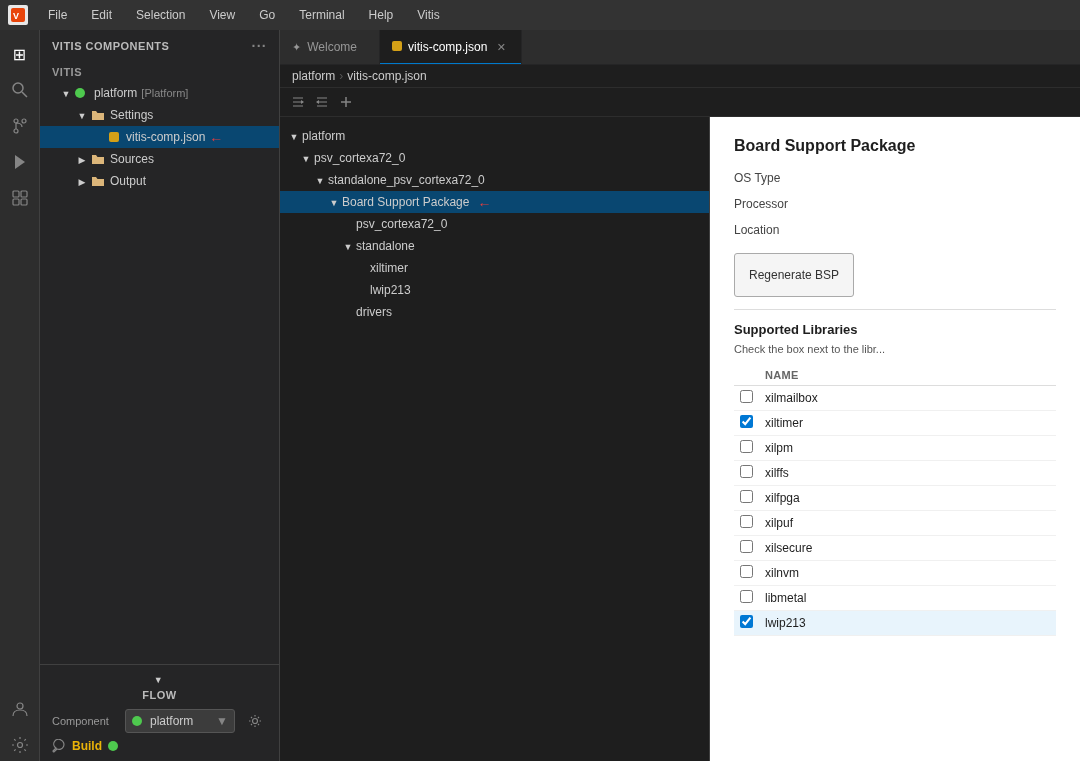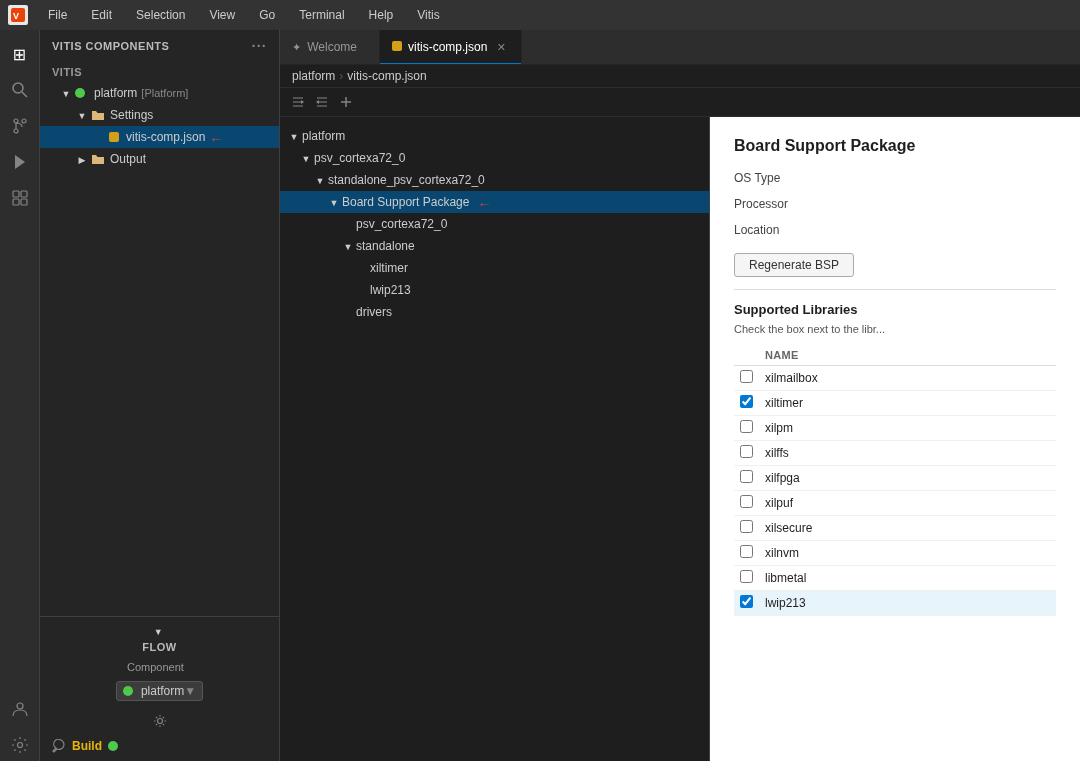--- a/index.html
+++ b/index.html
@@ -37,21 +37,21 @@
     .tree-icon { width: 16px; height: 16px; display: inline-flex; align-items: center; justify-content: center; flex-shrink: 0; margin-right: 4px; font-size: 12px; }
     .tree-label { color: #cccccc; font-size: 12px; white-space: nowrap; overflow: hidden; text-overflow: ellipsis; }
     .tree-sublabel { color: #888888; font-size: 11px; margin-left: 4px; }
 
     .icon-green-dot { width: 10px; height: 10px; background: #4ec94e; border-radius: 50%; display: inline-block; margin-right: 4px; }
     .icon-orange-square { width: 10px; height: 10px; background: #d4a017; border-radius: 2px; display: inline-block; }
 
     
     .flow-section { border-top: 1px solid #404040; padding: 8px 12px; }
     .flow-header { font-size: 11px; font-weight: 700; color: #bbbbbb; letter-spacing: 0.5px; margin-bottom: 8px; display: flex; align-items: center; gap: 4px; flex-direction: column; }
-    .flow-row { display: flex; align-items: center; gap: 8px; margin-bottom: 6px; flex-direction: column; }
+    .flow-row { display: flex; align-items: center; gap: 8px; margin-bottom: 6px; }
     .flow-label { font-size: 11px; color: #999999; width: 65px; flex-shrink: 0; }
     .flow-dropdown { flex: 1; background: #3c3c3c; border: 1px solid #555; border-radius: 3px; padding: 2px 6px; color: #cccccc; font-size: 12px; display: flex; align-items: center; justify-content: space-between; cursor: pointer; height: 24px; }
     .flow-gear { width: 24px; height: 24px; display: flex; align-items: center; justify-content: center; cursor: pointer; color: #858585; }
     .flow-build { display: flex; align-items: center; gap: 6px; }
     .build-label { color: #eab308; font-size: 12px; font-weight: bold; }
     .build-status-dot { width: 10px; height: 10px; background: #4ec94e; border-radius: 50%; display: inline-block; }
 
     
     .editor-area { flex: 1; display: flex; flex-direction: column; background: #1e1e1e; overflow: hidden; }
 
@@ -85,21 +85,21 @@
     .ei3 { padding-left: 48px; }
     .ei4 { padding-left: 62px; }
     .ei5 { padding-left: 76px; }
 
     
     .bsp-panel { flex: 1; padding: 20px 24px; overflow-y: auto; background: #ffffff; color: #1e1e1e; }
     .bsp-title { font-size: 16px; font-weight: 600; color: #1e1e1e; margin-bottom: 16px; }
     .bsp-field { margin-bottom: 12px; }
     .bsp-field-label { font-size: 12px; color: #444; margin-bottom: 2px; }
     .bsp-separator { border: none; border-top: 1px solid #ddd; margin: 12px 0; }
-    .regenerate-btn { border: 1px solid #aaa; background: #f5f5f5; padding: 4px 14px; border-radius: 3px; font-size: 12px; cursor: pointer; color: #333; margin-top: 4px; }
+    .regenerate-btn { border: 1px solid #aaa; background: #f5f5f5; padding: 14px 14px; border-radius: 3px; font-size: 12px; cursor: pointer; color: #333; margin-top: 4px; }
     .supported-libs-title { font-size: 13px; font-weight: 600; color: #1e1e1e; margin: 12px 0 6px 0; }
     .check-instruction { font-size: 11px; color: #555; margin-bottom: 10px; }
     .libs-table { width: 100%; border-collapse: collapse; }
     .libs-table th { text-align: left; font-size: 11px; color: #666; padding: 4px 6px; border-bottom: 1px solid #ddd; font-weight: 600; letter-spacing: 0.3px; }
     .libs-table td { padding: 4px 6px; font-size: 12px; color: #1e1e1e; border-bottom: 1px solid #f0f0f0; }
     .libs-table tr.highlighted td { background: #e8f4fc; }
     .checkbox-cell { width: 24px; }
     .lib-checkbox { width: 13px; height: 13px; cursor: pointer; }
     .lib-checkbox.checked { accent-color: #0078d4; }
 
@@ -214,20 +214,31 @@
       <div class="tree-item tree-indent-3 highlighted">
         <span class="tree-arrow" style="visibility:hidden;"></span>
         <span class="tree-icon">
           <span class="icon-orange-square"></span>
         </span>
         <span class="tree-label">vitis-comp.json</span>
 
         <span style="color:#e53e3e; font-size:14px; margin-left:4px;">←</span>
       </div>
 
+      <div class="tree-item tree-indent-2">
+        <span class="tree-arrow">
+            <span class="collapse-arrow-right"></span>
+          </span>
+        <span class="tree-icon">
+          <svg width="14" height="14" viewBox="0 0 14 14">
+              <path d="M1 3h4l1.5 2H13v7H1z" fill="#dcb67a"></path>
+            </svg>
+        </span>
+        <span class="tree-label">Sources</span>
+      </div>
 
       <div class="tree-item tree-indent-2">
         <span class="tree-arrow">
             <span class="collapse-arrow-right"></span>
           </span>
         <span class="tree-icon">
           <svg width="14" height="14" viewBox="0 0 14 14">
               <path d="M1 3h4l1.5 2H13v7H1z" fill="#dcb67a"></path>
             </svg>
         </span>

